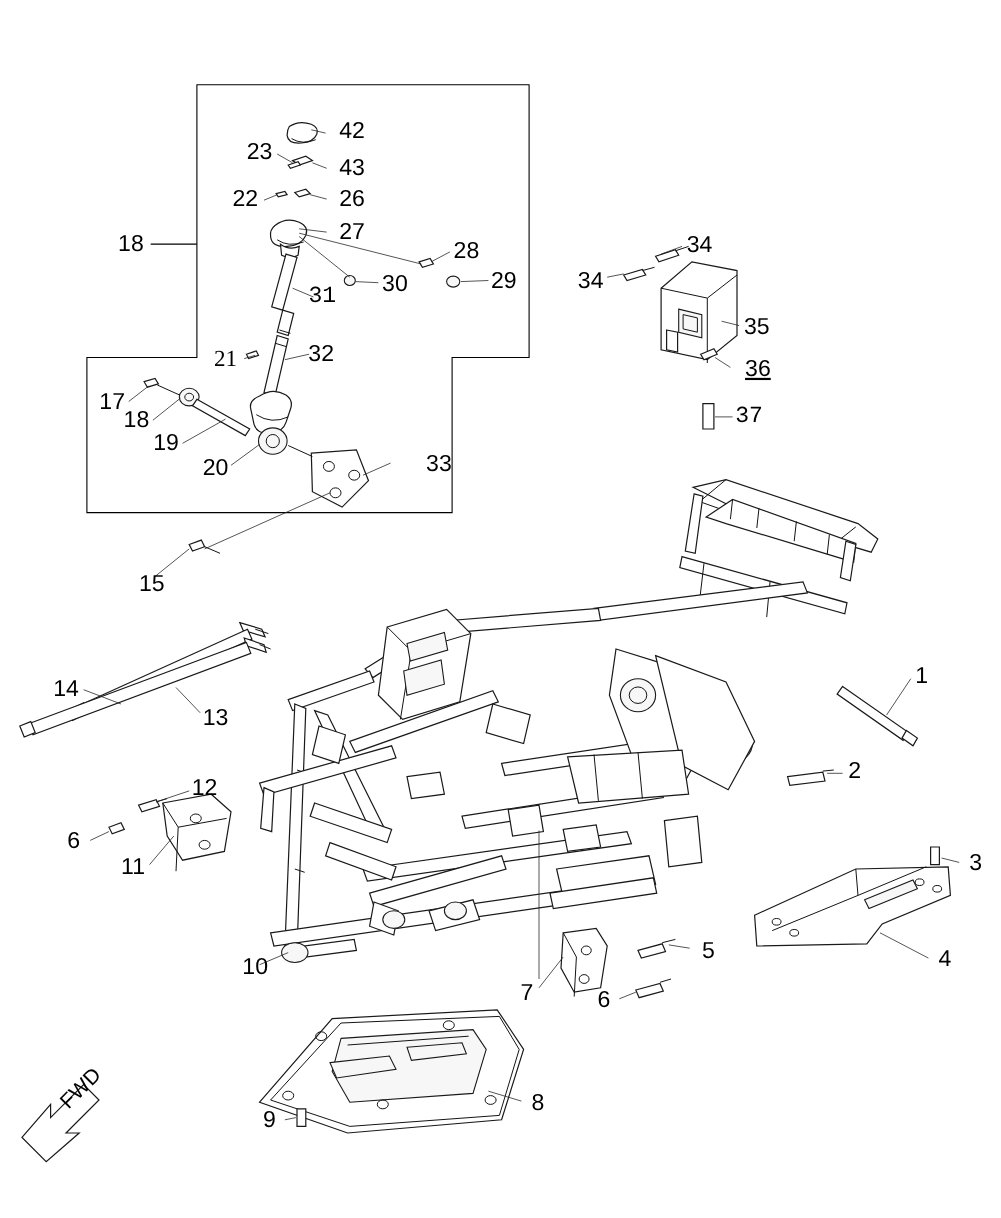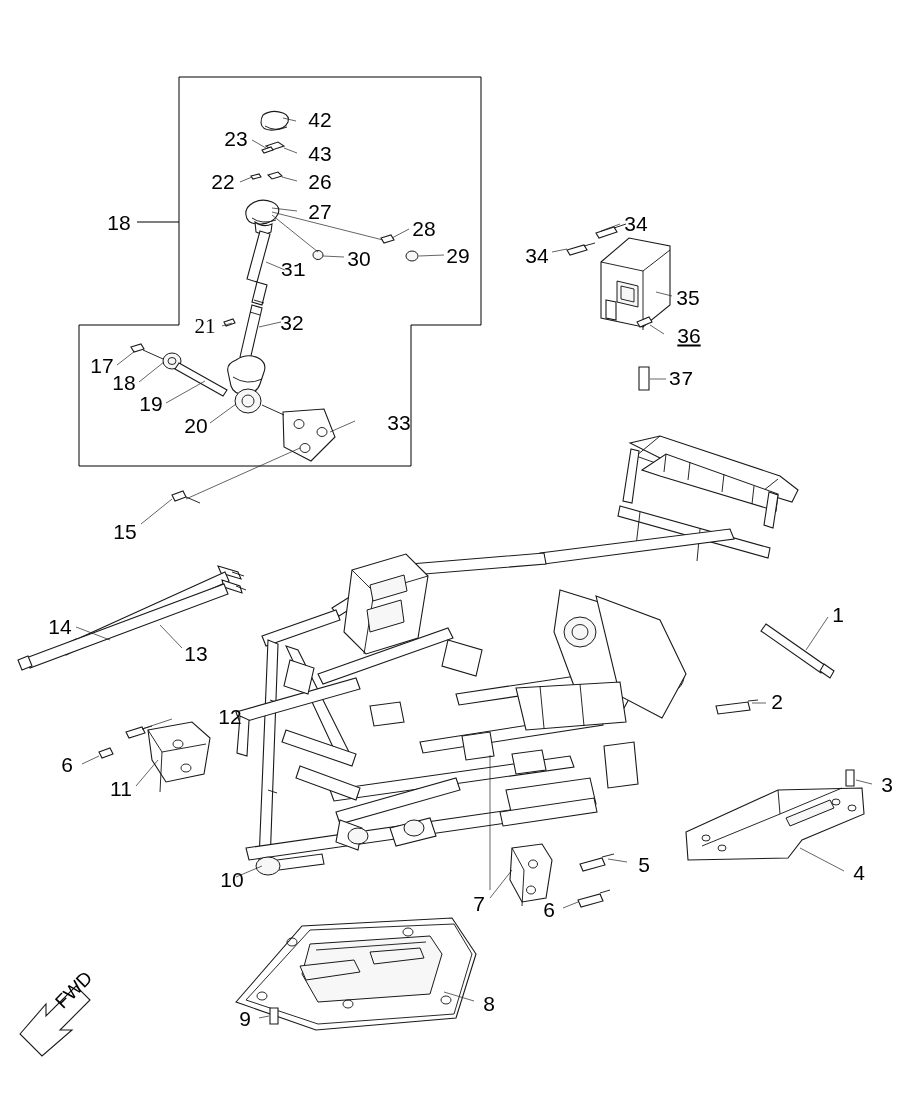--- a/index.html
+++ b/index.html
@@ -336,24 +336,24 @@
   <div class="callout" style="left:887px; top:784px;">3</div>
   <div class="callout" style="left:859px; top:872px;">4</div>
   <div class="callout" style="left:644px; top:864px;">5</div>
   <div class="callout" style="left:67px;  top:764px;">6</div>
   <div class="callout" style="left:549px; top:909px;">6</div>
   <div class="callout" style="left:479px; top:903px;">7</div>
   <div class="callout" style="left:489px; top:1003px;">8</div>
   <div class="callout" style="left:245px; top:1018px;">9</div>
   <div class="callout" style="left:232px; top:879px;">10</div>
   <div class="callout" style="left:121px; top:788px;">11</div>
-  <div class="callout" style="left:186px; top:716px;margin-left:44px;">12</div>
+  <div class="callout" style="left:186px; top:716px;">12</div>
   <div class="callout" style="left:196px; top:653px;">13</div>
   <div class="callout" style="left:60px;  top:626px;">14</div>
-  <div class="callout" style="left:125px; top:531px;">15</div>
+  <div class="callout" style="left:138px; top:531px;">15</div>
   <div class="callout" style="left:119px; top:222px;">18</div>
   <div class="callout" style="left:102px; top:365px;">17</div>
   <div class="callout" style="left:124px; top:382px;">18</div>
   <div class="callout" style="left:151px; top:403px;">19</div>
   <div class="callout" style="left:196px; top:425px;">20</div>
   <div class="callout" style="left:205px; top:326px;font-family:Liberation Serif, serif;">21</div>
   <div class="callout" style="left:223px; top:181px;">22</div>
   <div class="callout" style="left:236px; top:138px;">23</div>
   <div class="callout" style="left:320px; top:119px;">42</div>
   <div class="callout" style="left:320px; top:153px;">43</div>

